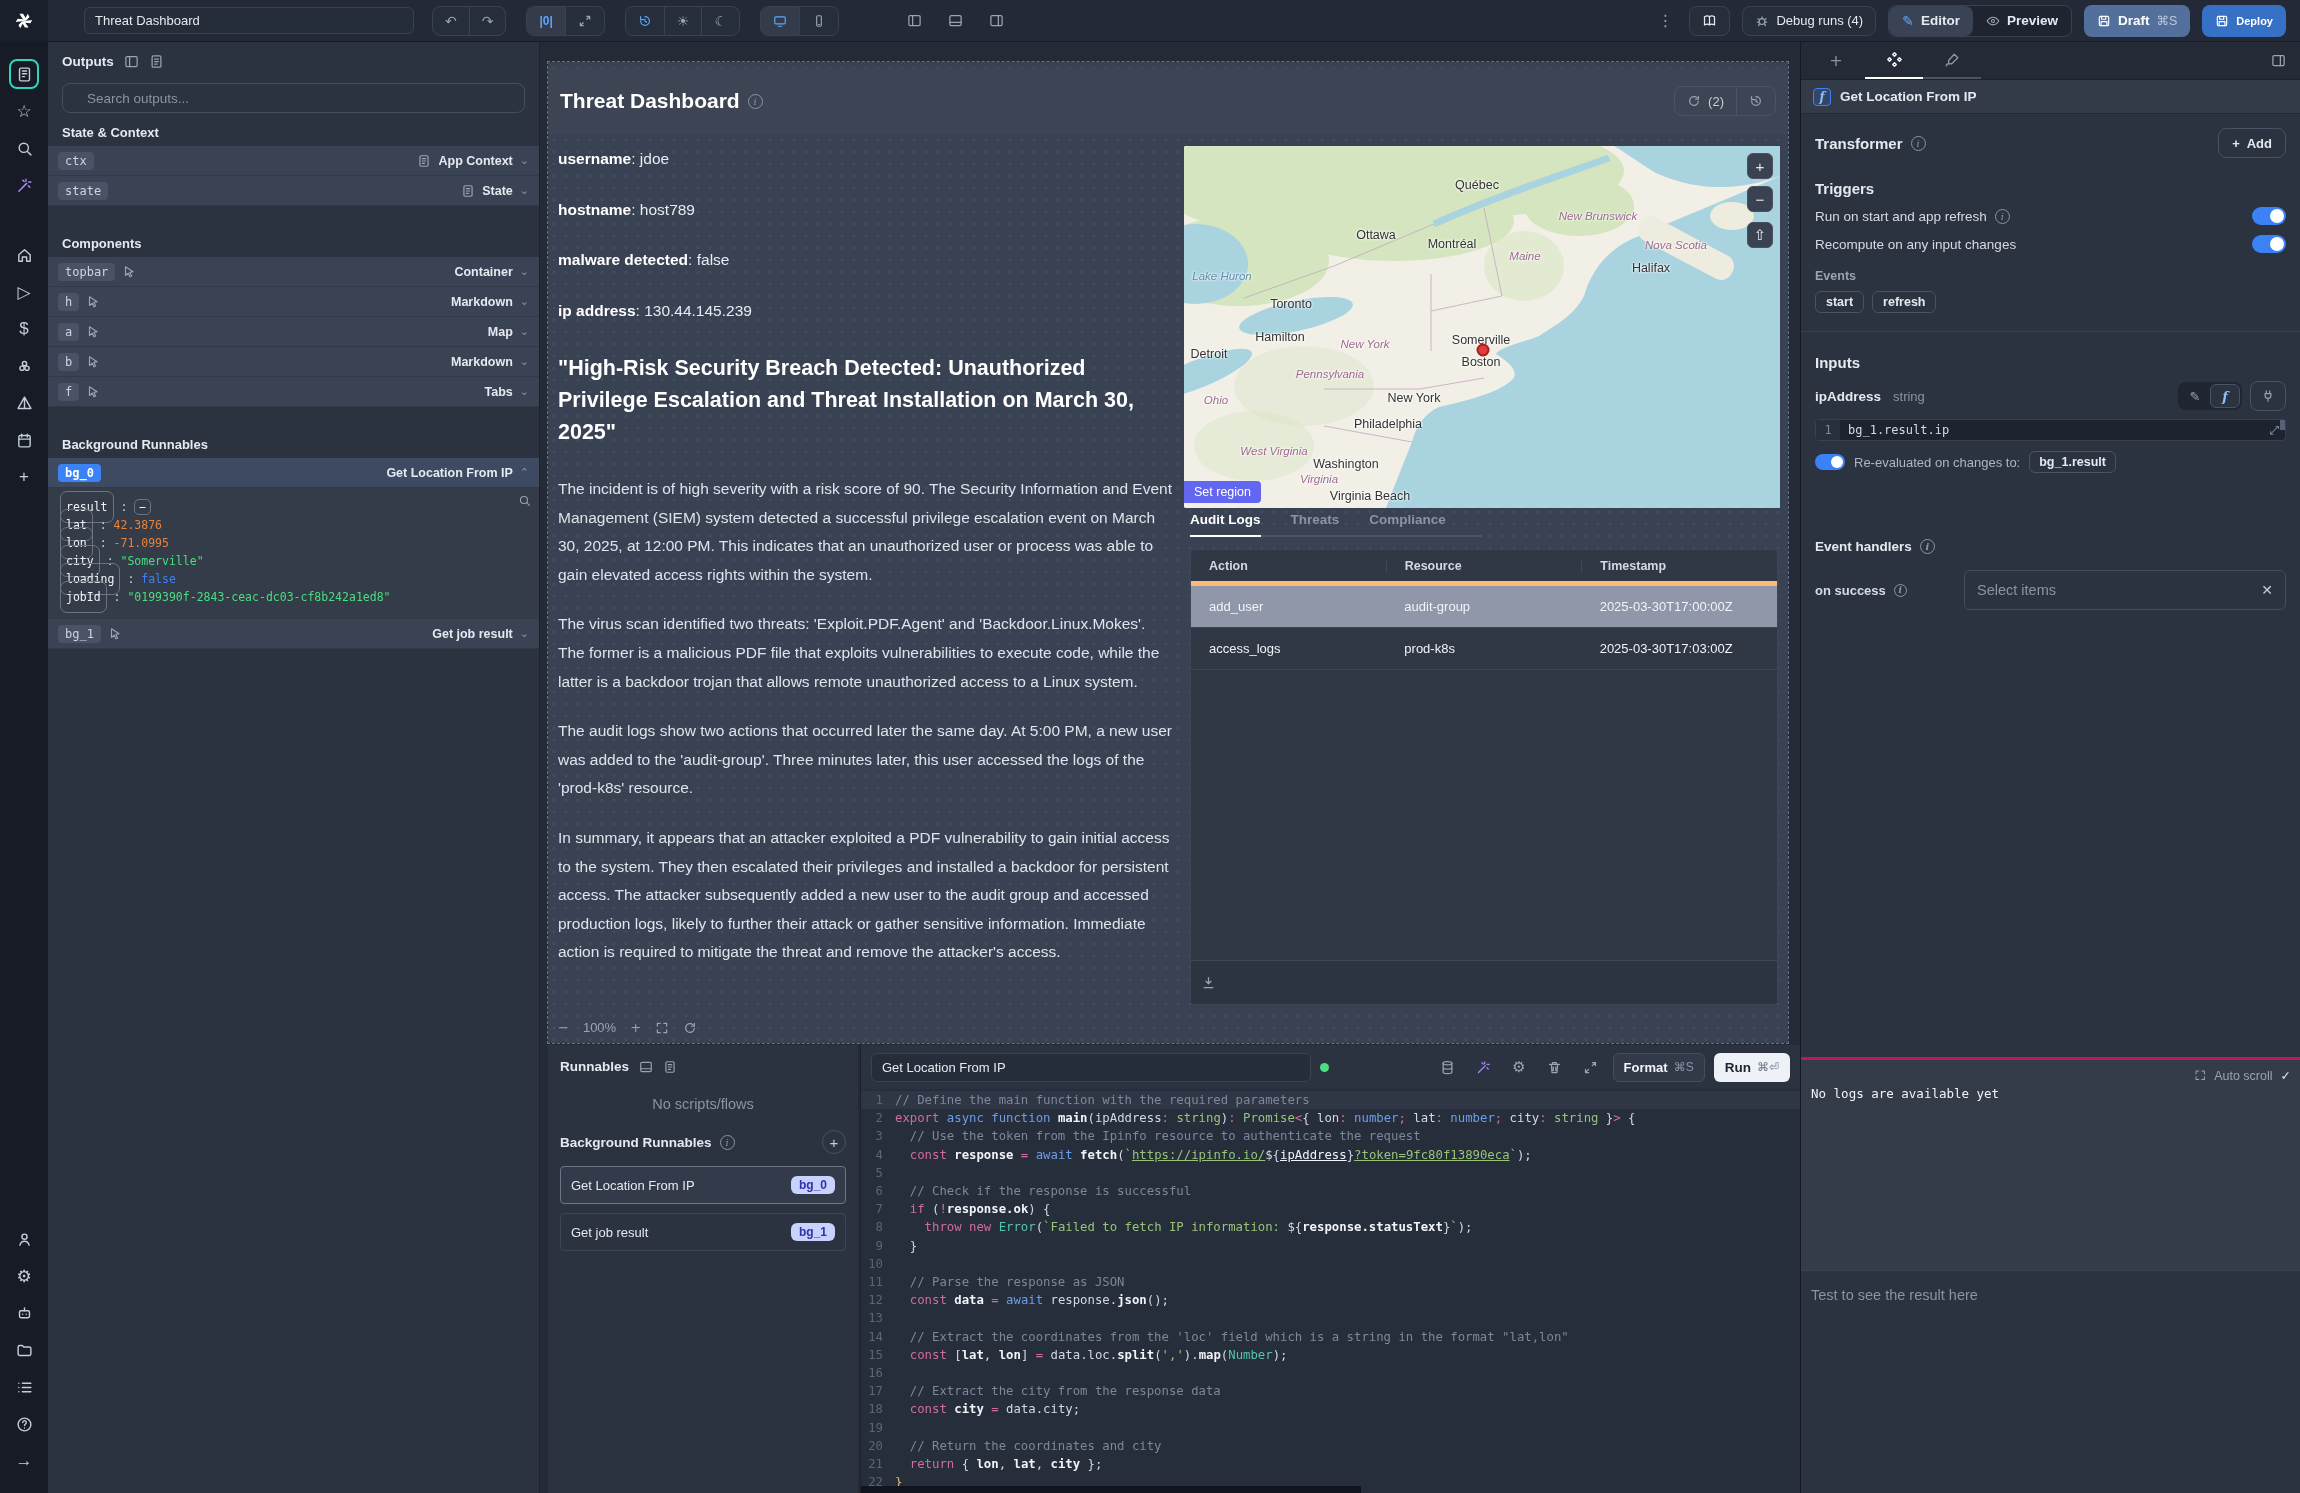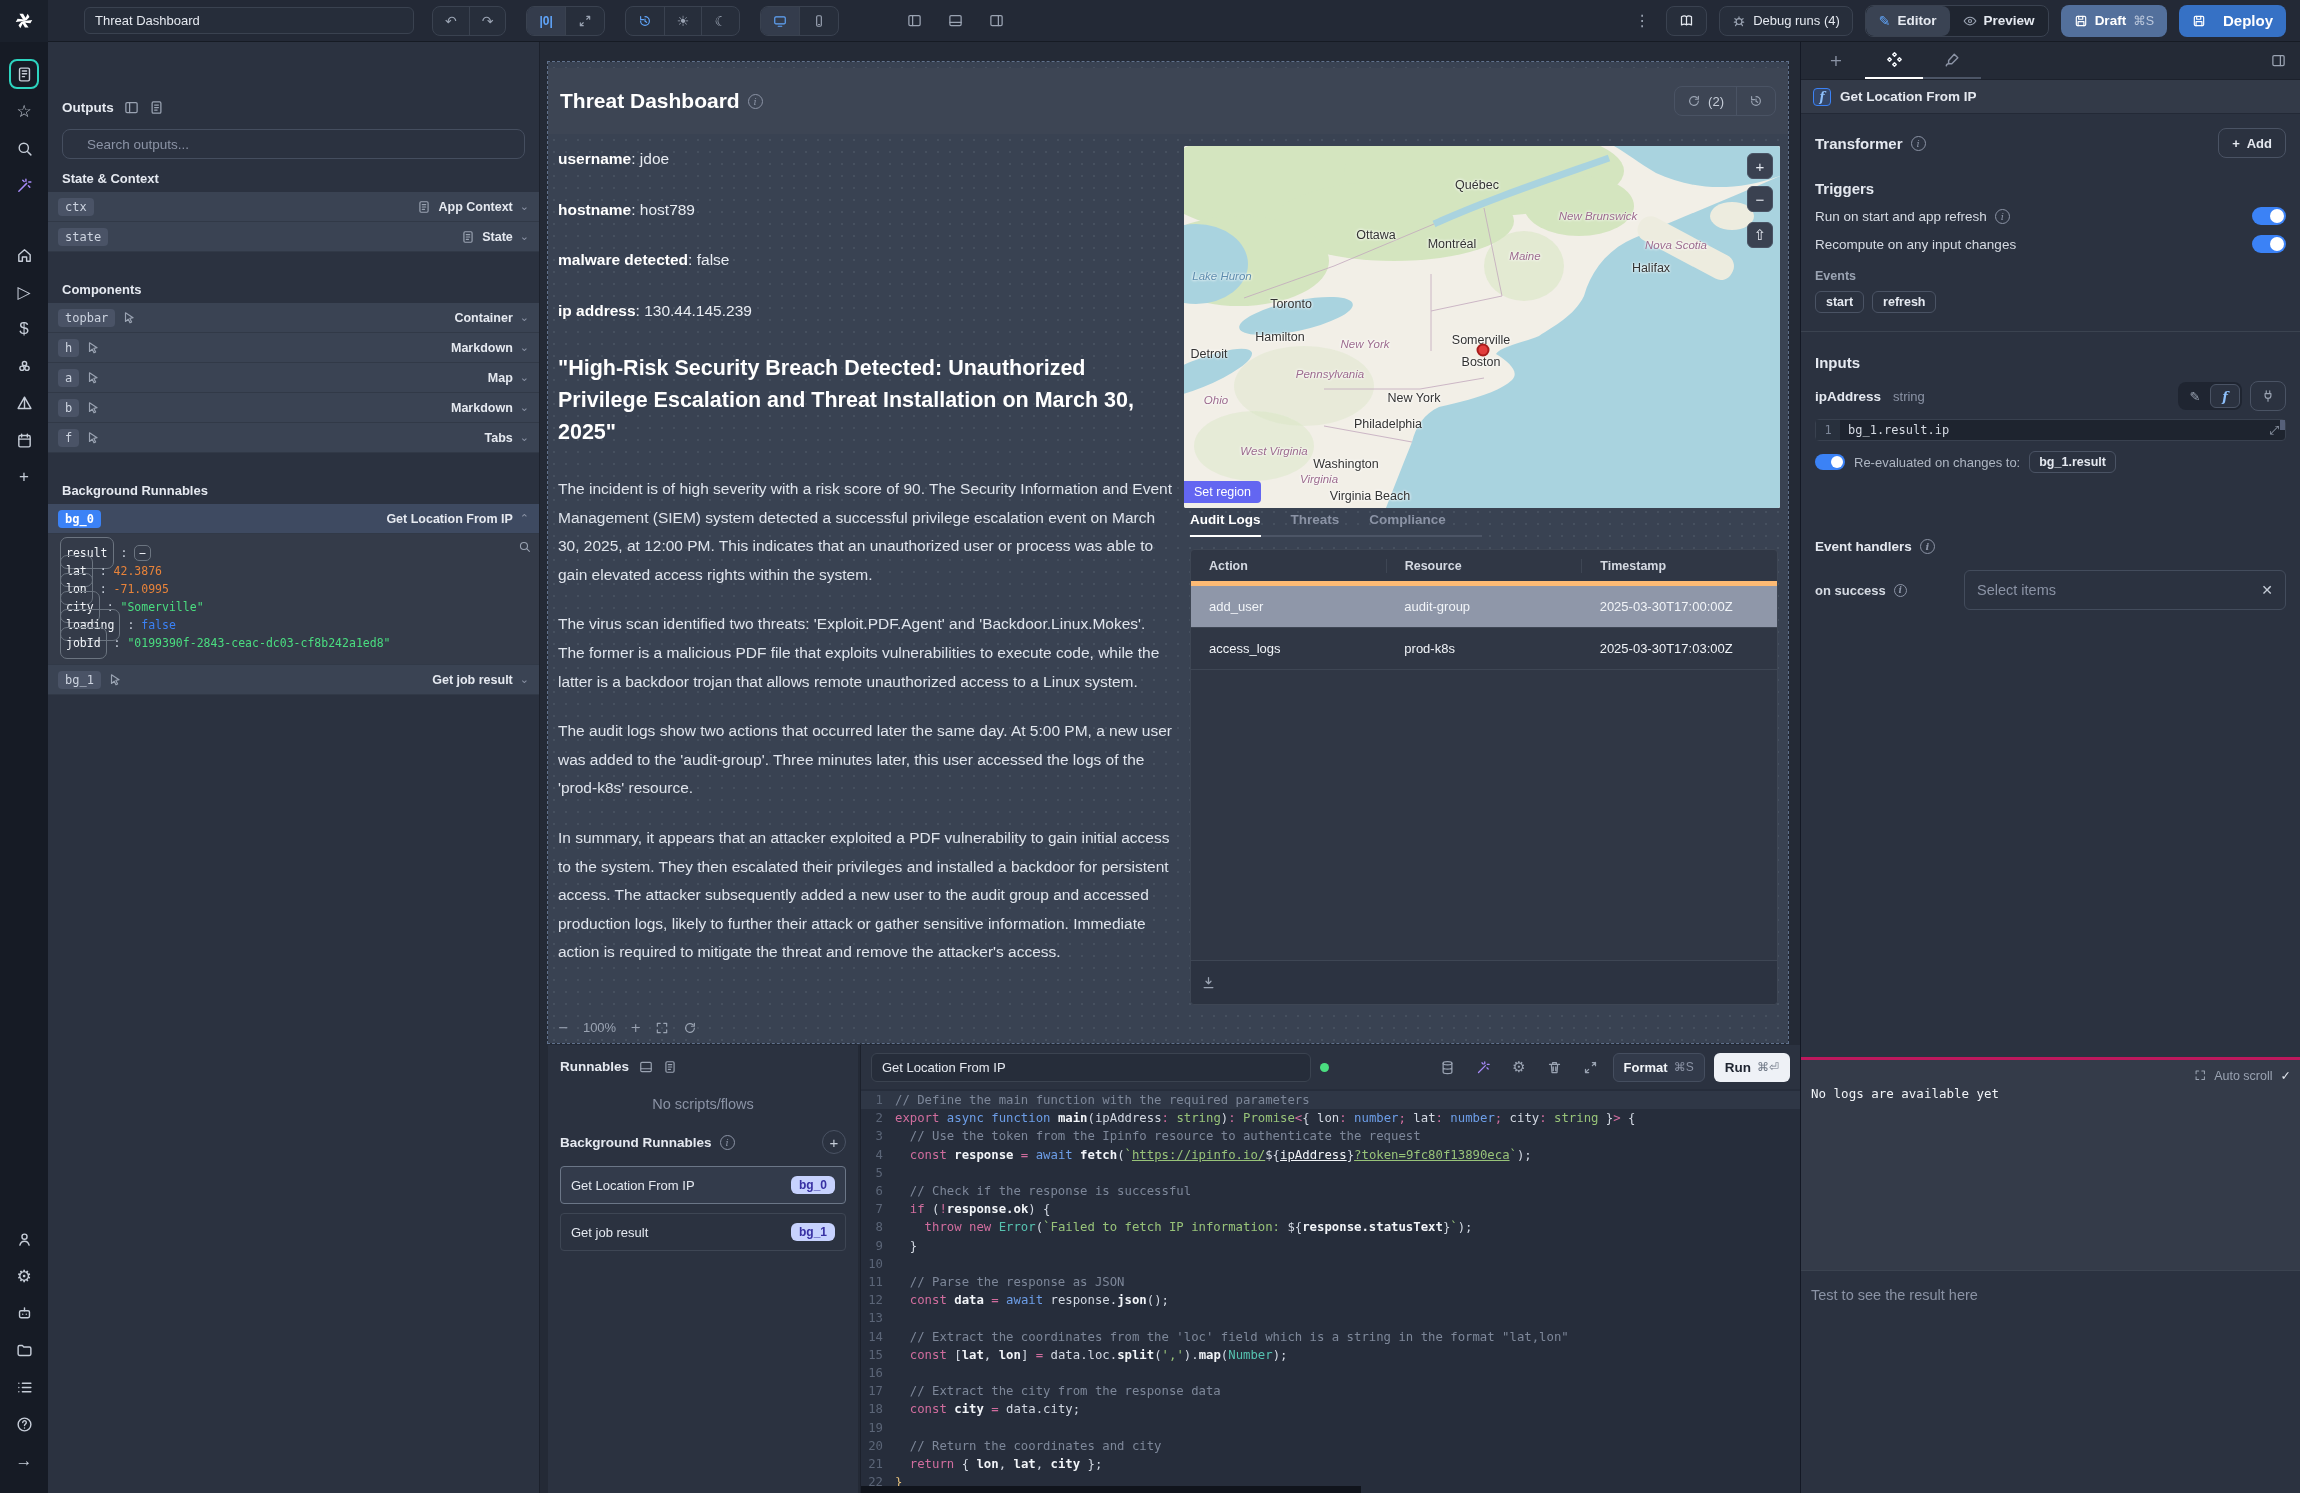--- a/index.html
+++ b/index.html
@@ -22,33 +22,33 @@
   .tbtn.on { color:#60a5fa; }
   .tbtn.box-on { background:#343c4c; }
   .sep-v { width:1px; height:100%; background:#3a4250; }
   #tb-right { margin-left:auto; display:flex; align-items:center; gap:12px; padding-right:14px; }
   .pillbtn { height:30px; border:1px solid #3a4250; border-radius:8px; background:#272e3b; display:flex; align-items:center; gap:7px; padding:0 12px; font-size:13px; color:#e5e9f0; }
   .seg { display:flex; background:#1f2530; border:1px solid #3a4250; border-radius:8px; height:32px; overflow:hidden; }
   .seg .sgb { display:flex; align-items:center; gap:7px; padding:0 13px; font-size:13.5px; font-weight:bold; color:#e5e9f0; }
   .seg .sgb.active { background:#3a4353; border-radius:8px; }
   #draft-btn { height:32px; background:#53709c; border-radius:8px; display:flex; align-items:center; gap:7px; padding:0 13px; font-size:13.5px; font-weight:bold; color:#fff; }
   #draft-btn .kbd { color:#bdc9dd; font-weight:normal; font-size:12.5px; }
-  #deploy-btn { height:32px; background:#3671c5; border-radius:8px; display:flex; align-items:center; gap:17px; padding:0 13px; font-size:15px; font-weight:bold; color:#fff; }
+  #deploy-btn { height:32px; background:#3671c5; border-radius:8px; display:flex; align-items:center; gap:7px; padding:0 13px; font-size:11px; font-weight:bold; color:#fff; }
 
   
   #rail { left:0; top:42px; width:48px; height:1451px; background:#161b25; display:flex; flex-direction:column; align-items:center; padding:10px 0; }
   .rail-item { width:30px; height:30px; display:flex; align-items:center; justify-content:center; margin:7px 0; color:#c6cdd8; font-size:17px; }
   .rail-item.active { border:2px solid #2dd4bf; border-radius:8px; }
   .rail-item.purple { color:#a78bfa; }
   .rail-gap { flex:0 0 26px; }
   .rail-spacer { flex:1; }
 
   
   #outputs { left:48px; top:42px; width:492px; height:1451px; background:#2b3240; border-right:1px solid #1c212c; padding:12px 0 0 0; }
-  #outputs-head { display:flex; align-items:center; padding:0 14px;margin-top:46px; }
+  #outputs-head { display:flex; align-items:center; padding:0 14px; }
   #outputs-title { font-size:13.5px; font-weight:bold; }
   #outputs-head .ic { margin-left:10px; font-size:15px; }
   #outputs-head .ic:first-of-type { margin-left:auto; }
   #search-outputs { margin:14px 14px 0 14px; height:30px; border:1px solid #454e5f; border-radius:8px; background:#2b3240; color:#8b93a5; font-size:13.5px; display:flex; align-items:center; padding:0 24px; }
   .osec-title { font-size:13px; font-weight:bold; color:#e5e9f0; padding:12px 14px 6px 14px; }
   .orow { height:30px; background:#3a4353; display:flex; align-items:center; padding:0 10px; border-bottom:1px solid #313947; }
   .ochip { background:#4a5366; color:#cdd4e0; font-size:12px; font-family:"DejaVu Sans Mono",monospace; border-radius:4px; padding:2px 7px; }
   .orow .ic { font-size:14px; margin-left:7px; }
   .orow-right { margin-left:auto; display:flex; align-items:center; gap:7px; }
   .otype { font-size:12.5px; font-weight:bold; color:#e5e9f0; }

